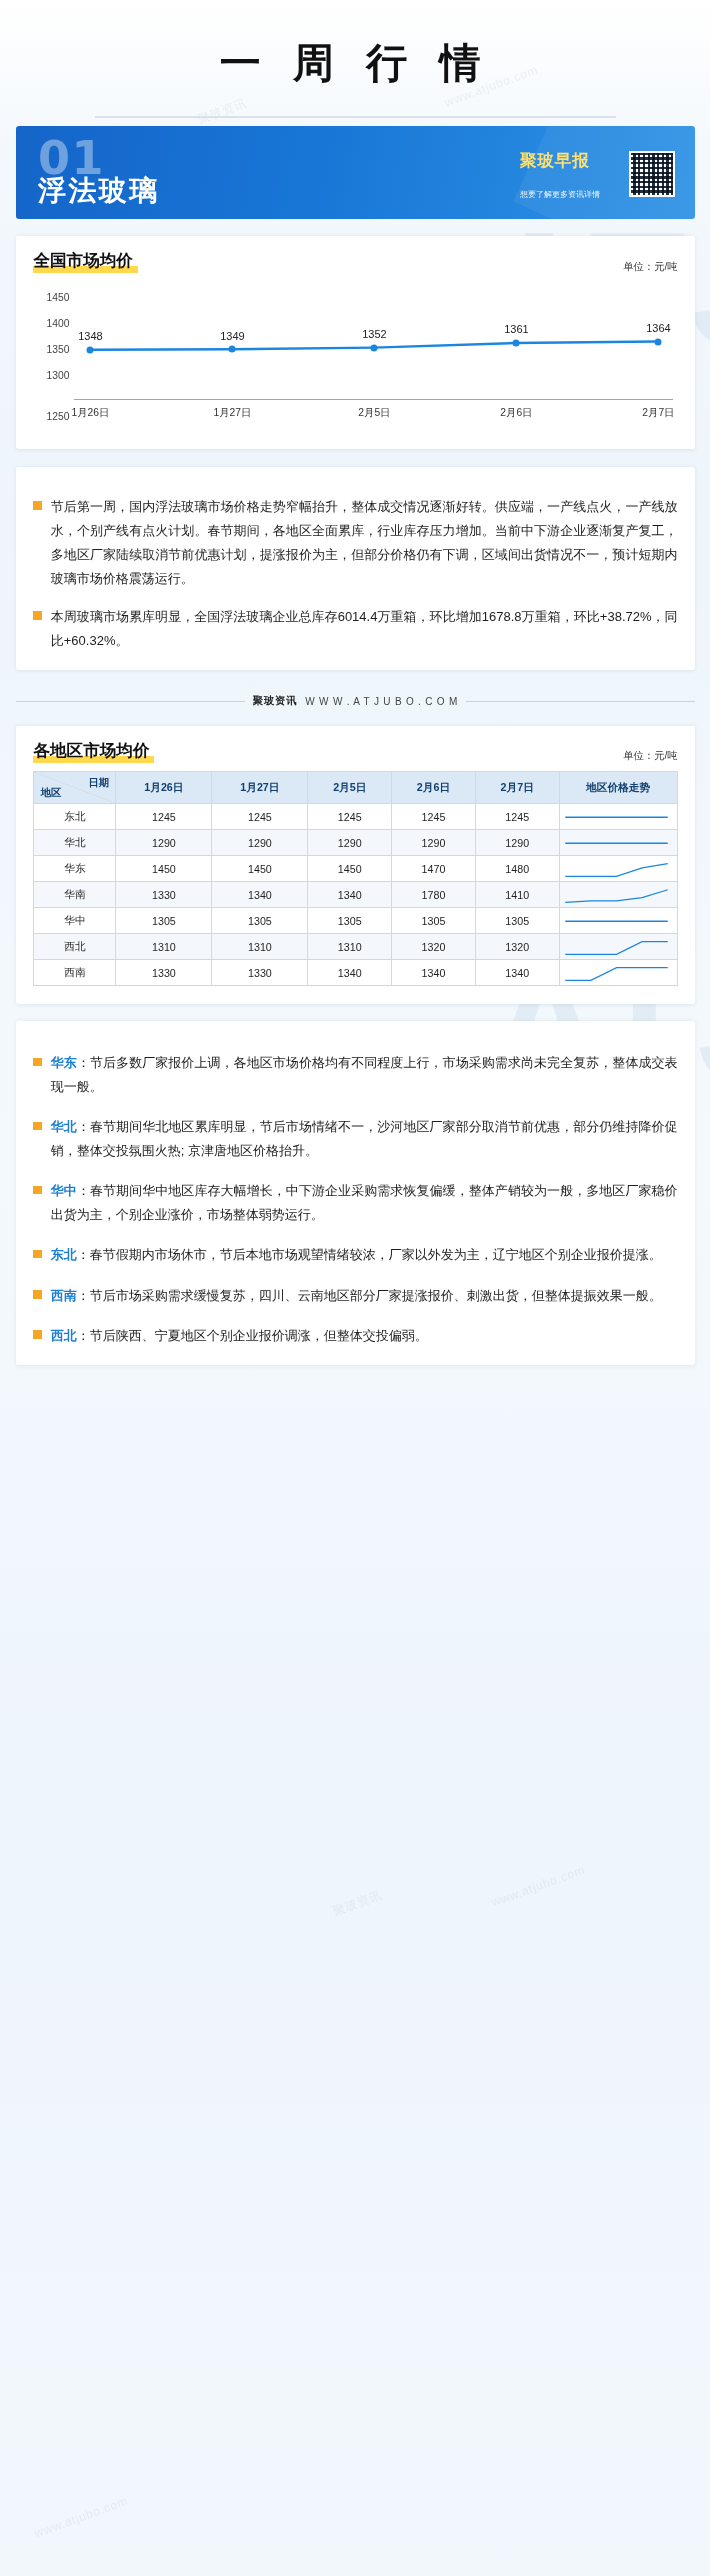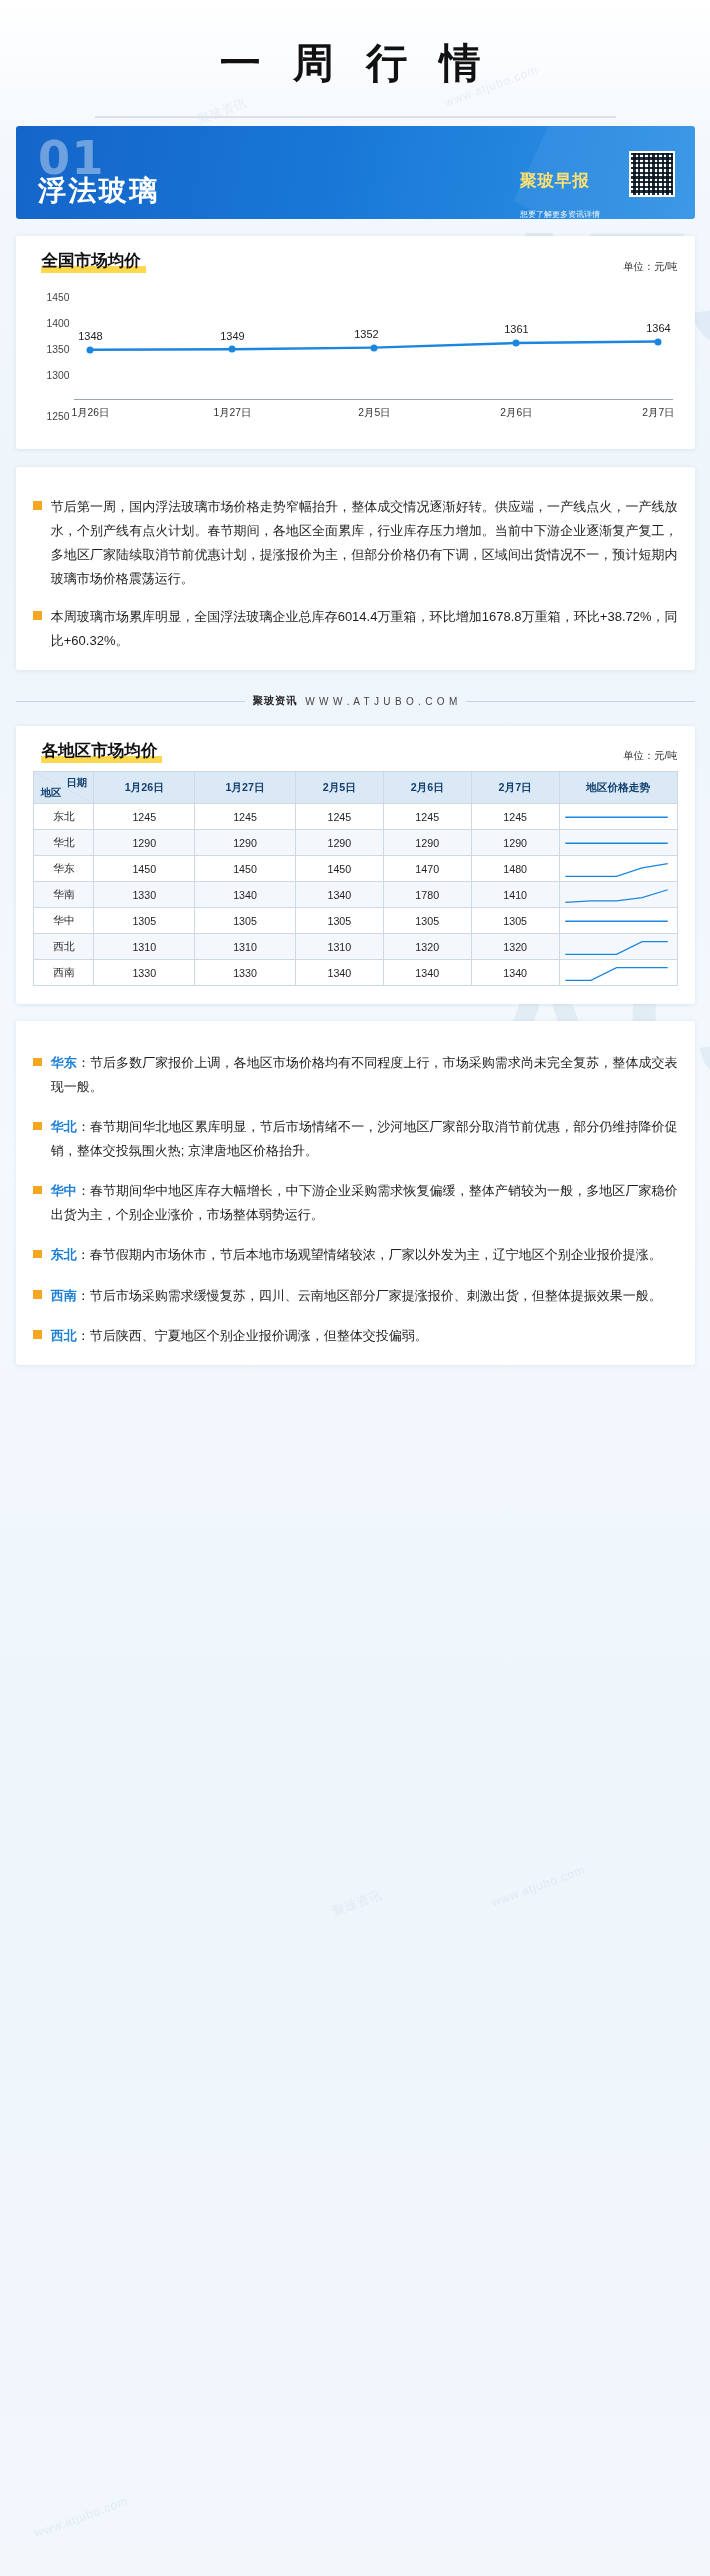--- a/index.html
+++ b/index.html
@@ -96,21 +96,20 @@
     position: absolute;
     right: 87px; top: 24px;
     text-align: left;
     color: #fff;
   }
   .brand-title {
     font-size: 16.6px;
     font-weight: bold;
     color: #ffe06a;
     letter-spacing: 0.8px;
-    margin-top: 20px;
   }
   .brand-sub {
     font-size: 8px;
     line-height: 1.5;
     color: rgba(255,255,255,0.92);
     margin-top: 17px;
   }
   .qr {
     position: absolute;
     right: 20.5px; top: 25px;
@@ -130,21 +129,20 @@
     background: #ffffff;
     border-radius: 2.4px;
     box-shadow: 0 0.8px 4.7px rgba(40,80,120,0.10);
     padding: 14px 17.4px 17.4px;
   }
   .sect-head {
     display: flex;
     align-items: flex-end;
     justify-content: space-between;
     margin-bottom: 8px;
-    margin-left: 8px;
   }
   .sect-title {
     position: relative;
     font-size: 16.6px;
     font-weight: bold;
     color: #111;
     padding-bottom: 1.6px;
     z-index: 1;
   }
   .sect-title::after {
@@ -267,21 +265,21 @@
   .table thead th {
     background: #dbe9f7;
     font-weight: bold;
     color: #12406f;
     height: 32px;
   }
   .corner {
     position: relative;
     background: #dbe9f7 !important;
     padding: 0 !important;
-    width: 60px;
+    width: 82px;
   }
   .corner .diag {
     position: absolute;
     left: 0; top: 0; right: 0; bottom: 0;
     background: linear-gradient(to top right, transparent calc(50% - 0.5px), #cfd9e3 50%, transparent calc(50% + 0.5px));
   }
   .corner .c1 { position: absolute; right: 6.3px; top: 3.2px; font-size: 10.3px; }
   .corner .c2 { position: absolute; left: 6.3px; bottom: 3.2px; font-size: 10.3px; }
   .table tbody tr:nth-child(odd) td { background: #ffffff; }
   .table tbody tr:nth-child(even) td { background: #f4f8fc; }
@@ -349,21 +347,21 @@
       <div class="ytick" style="top: 134px;">1250</div>
           <div class="ytick" style="top: 93px;">1300</div>
           <div class="ytick" style="top: 67px;">1350</div>
           <div class="ytick" style="top: 41px;">1400</div>
           <div class="ytick" style="top: 15.4px;">1450</div>
           <div class="pt" style="left: 16px; top: 68px; background: rgb(27, 134, 224);"></div>
           <div class="pt-label" style="left: 16px; top: 60px;">1348</div>
           <div class="pt" style="left: 158px; top: 67px; background: rgb(27, 134, 224);"></div>
           <div class="pt-label" style="left: 158px; top: 60px;">1349</div>
           <div class="pt" style="left: 300px; top: 66px; background: rgb(27, 134, 224);"></div>
-          <div class="pt-label" style="left: 292px; top: 58px;">1352</div>
+          <div class="pt-label" style="left: 300px; top: 58px;">1352</div>
           <div class="pt" style="left: 442px; top: 61px; background: rgb(27, 134, 224);"></div>
           <div class="pt-label" style="left: 442px; top: 53px;">1361</div>
           <div class="pt" style="left: 584px; top: 60px; background: rgb(27, 134, 224);"></div>
           <div class="pt-label" style="left: 584px; top: 52px;">1364</div>
         </div>
       <div class="xlabels" id="xLabels">
           <div class="xlab" style="left: 16px;">1月26日</div>
           <div class="xlab" style="left: 158px;">1月27日</div>
           <div class="xlab" style="left: 300px;">2月5日</div>
           <div class="xlab" style="left: 442px;">2月6日</div>

